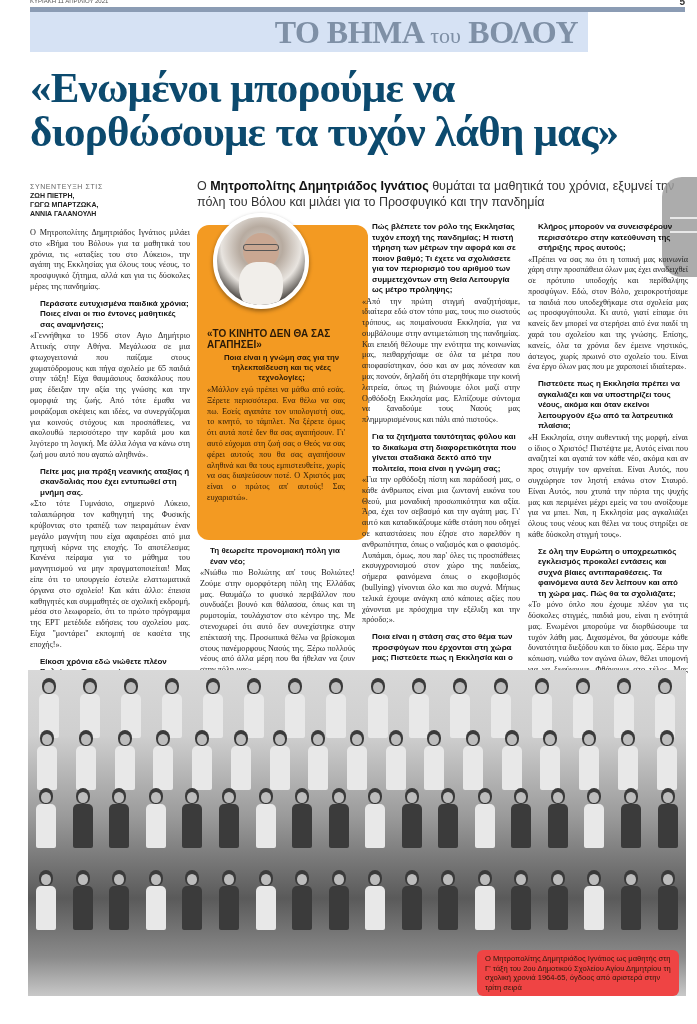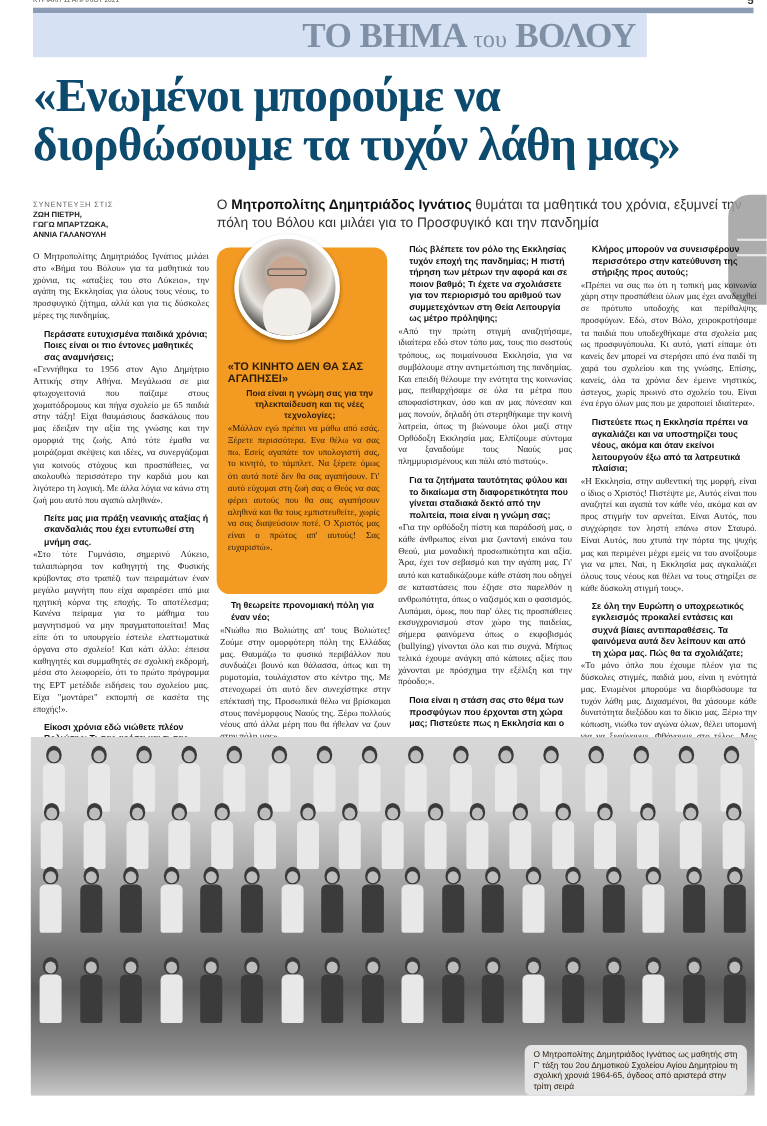--- a/index.html
+++ b/index.html
@@ -24,40 +24,40 @@
   .standfirst b { color: #111; font-weight: bold; }
 
   .col { position: absolute; font-size: 8.2px; line-height: 10.8px; text-align: justify; color: #222; }
   .col p { margin-bottom: 6px; hyphens: auto; }
   .col .q { font: bold 8px "Liberation Sans", sans-serif; line-height: 10.5px; color: #111; margin: 6px 0 1px 10px; text-align: left; }
   .col1 { left: 30px; top: 228px; width: 160px; }
   .col2 { left: 200px; top: 540px; width: 155px; }
   .col3 { left: 362px; top: 222px; width: 158px; }
   .col4 { left: 528px; top: 222px; width: 160px; }
 
-  .orange-box { position: absolute; left: 197px; top: 225px; width: 155px; height: 315px; background: #f39a22; border-radius: 12px; }
+  .orange-box { position: absolute; left: 197px; top: 225px; width: 171px; height: 315px; background: #f39a22; border-radius: 12px; }
   .portrait { position: absolute; left: 213px; top: 213px; width: 96px; height: 96px; border-radius: 50%; background: radial-gradient(circle at 50% 35%, #d9d2ca 0%, #b7aba0 30%, #e8e4df 55%, #3a3632 80%); border: 4px solid #fff; box-shadow: 0 2px 4px rgba(0,0,0,0.4); overflow: hidden; }
   .portrait .beard { position: absolute; left: 22px; top: 45px; width: 44px; height: 50px; background: #f1eeea; border-radius: 40% 40% 50% 50%; }
   .portrait .face { position: absolute; left: 26px; top: 16px; width: 36px; height: 36px; background: #c9a792; border-radius: 50%; }
   .portrait .glasses { position: absolute; left: 26px; top: 27px; width: 36px; height: 7px; border: 1.5px solid #555; border-radius: 3px; }
   .orange-box .pull { position: absolute; left: 10px; top: 103px; width: 140px; font: bold 10px "Liberation Sans", sans-serif; line-height: 11px; color: #2a1a08; }
   .orange-box .bq { position: absolute; left: 22px; top: 128px; width: 125px; font: bold 7.8px "Liberation Sans", sans-serif; line-height: 10px; color: #2a1a08; text-align: center; }
   .orange-box .btxt { position: absolute; left: 10px; top: 160px; width: 138px; font-size: 8.2px; line-height: 10.8px; text-align: justify; color: #2a1a08; }
 
   .tab-scroll { position: absolute; left: 662px; top: 177px; width: 40px; height: 100px; background: #9e9e9e; border-radius: 20px 0 0 20px; opacity: 0.85; }
   .tab-scroll .line { position: absolute; left: 8px; width: 32px; height: 2px; background: #e5e5e5; }
 
   .photo { position: absolute; left: 28px; top: 670px; width: 658px; height: 326px; background: linear-gradient(180deg, #d8d8d8 0%, #cfcfcf 20%, #9a9a9a 45%, #5a5a5a 70%, #8a8a8a 88%, #c8c8c8 100%); overflow: hidden; }
   .photo .row { position: absolute; left: 0; width: 100%; display: flex; justify-content: space-around; }
   .photo .kid { width: 22px; height: 60px; position: relative; }
   .photo .kid .h { position: absolute; left: 4px; top: 0; width: 14px; height: 16px; background: #3a3a3a; border-radius: 50% 50% 45% 45%; }
   .photo .kid .f { position: absolute; left: 6px; top: 4px; width: 10px; height: 11px; background: #bdbdbd; border-radius: 50%; }
   .photo .kid .b { position: absolute; left: 1px; top: 16px; width: 20px; height: 44px; background: #e8e8e8; border-radius: 5px 5px 2px 2px; }
   .photo .kid.dark .b { background: #3b3b3b; }
-  .caption { position: absolute; left: 477px; top: 950px; width: 202px; height: 46px; background: #e5e5e5; border-radius: 6px; padding: 4px 8px; font: 7.6px "Liberation Sans", sans-serif; line-height: 9.5px; color: #2a1a08; }
+  .caption { position: absolute; left: 477px; top: 950px; width: 202px; height: 46px; background: #ef4444; border-radius: 6px; padding: 4px 8px; font: 7.6px "Liberation Sans", sans-serif; line-height: 9.5px; color: #2a1a08; }
 </style>
 </head>
 <body>
 
 <div class="topline">
   <span class="date">ΚΥΡΙΑΚΗ 11 ΑΠΡΙΛΙΟΥ 2021</span>
   <span class="pagenum">5</span>
 </div>
 <div class="bar-top"></div>
 <div class="masthead">

